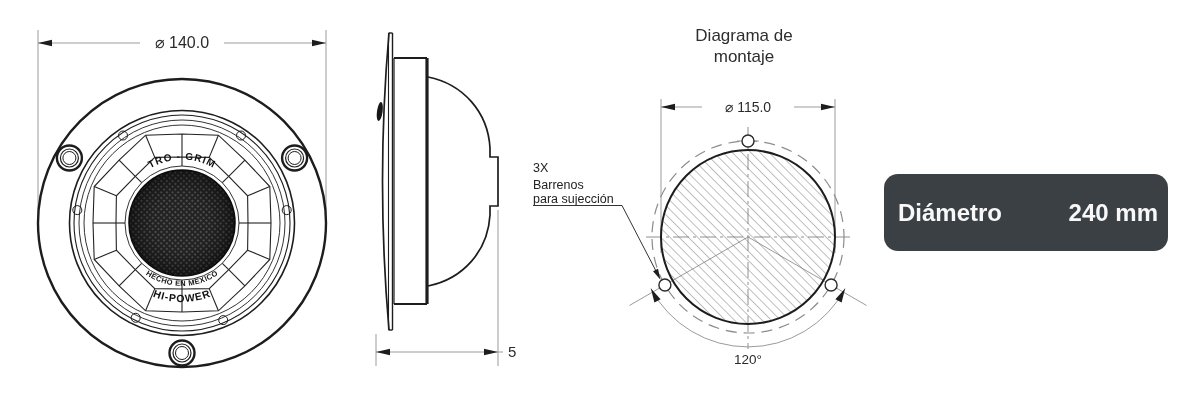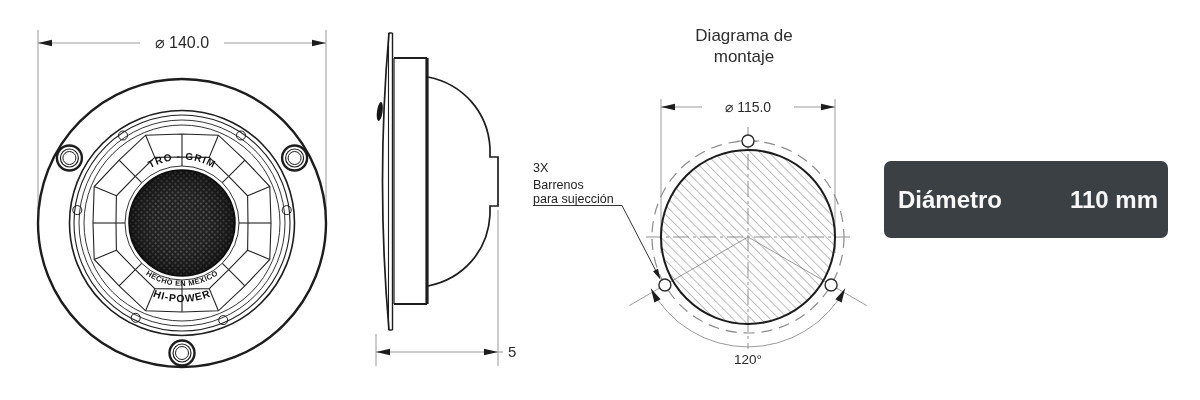--- a/index.html
+++ b/index.html
@@ -14,22 +14,22 @@
   .t-title{font-size:17px;fill:#2e2e2e;}
   .t-note{font-size:12.5px;fill:#222;}
   .t-angle{font-size:13.5px;}
   .t-brand{font-weight:bold;fill:#111;}
   .ln{stroke:#1d1d1d;fill:none;}
   .dim{stroke:#9b9b9b;stroke-width:1;fill:none;}
   .cl{stroke:#8f8f8f;stroke-width:1;fill:none;stroke-dasharray:16 4 3 4;}
   .arrow{fill:#1d1d1d;stroke:none;}
   .facet{stroke:#222;stroke-width:1.1;fill:none;}
   .spec-box{
-    position:absolute;left:884px;top:161px;width:284px;height:77px;
-    background:#3b4044;border-radius:7px;box-sizing:border-box;
+    position:absolute;left:884px;top:174px;width:284px;height:77px;
+    background:#3b4044;border-radius:14px;box-sizing:border-box;
     display:flex;flex-direction:column;justify-content:center;
     padding:4px 10px 4px 14px;color:#f8f8f8;
   }
   .spec-row{display:flex;justify-content:space-between;align-items:baseline;
     font-size:24px;font-weight:bold;line-height:31px;white-space:nowrap;}
 </style>
 </head>
 <body>
 
 <div class="canvas">
@@ -219,18 +219,18 @@
         <line x1="622" y1="205.5" x2="656.5" y2="272" stroke="#333" stroke-width="1"></line>
         <polygon class="arrow" fill="#333" points="660.5,279.8 658,268.7 653,271.3"></polygon>
       </g>
     </g>
   </svg>
 
   
   <div class="spec-box">
     <div class="spec-row">
       <span>Diámetro</span>
-      <span>110 mm</span>
+      <span>240 mm</span>
     </div>
     <div class="spec-row">
     </div>
   </div>
 </div>
 
 </body></html>

